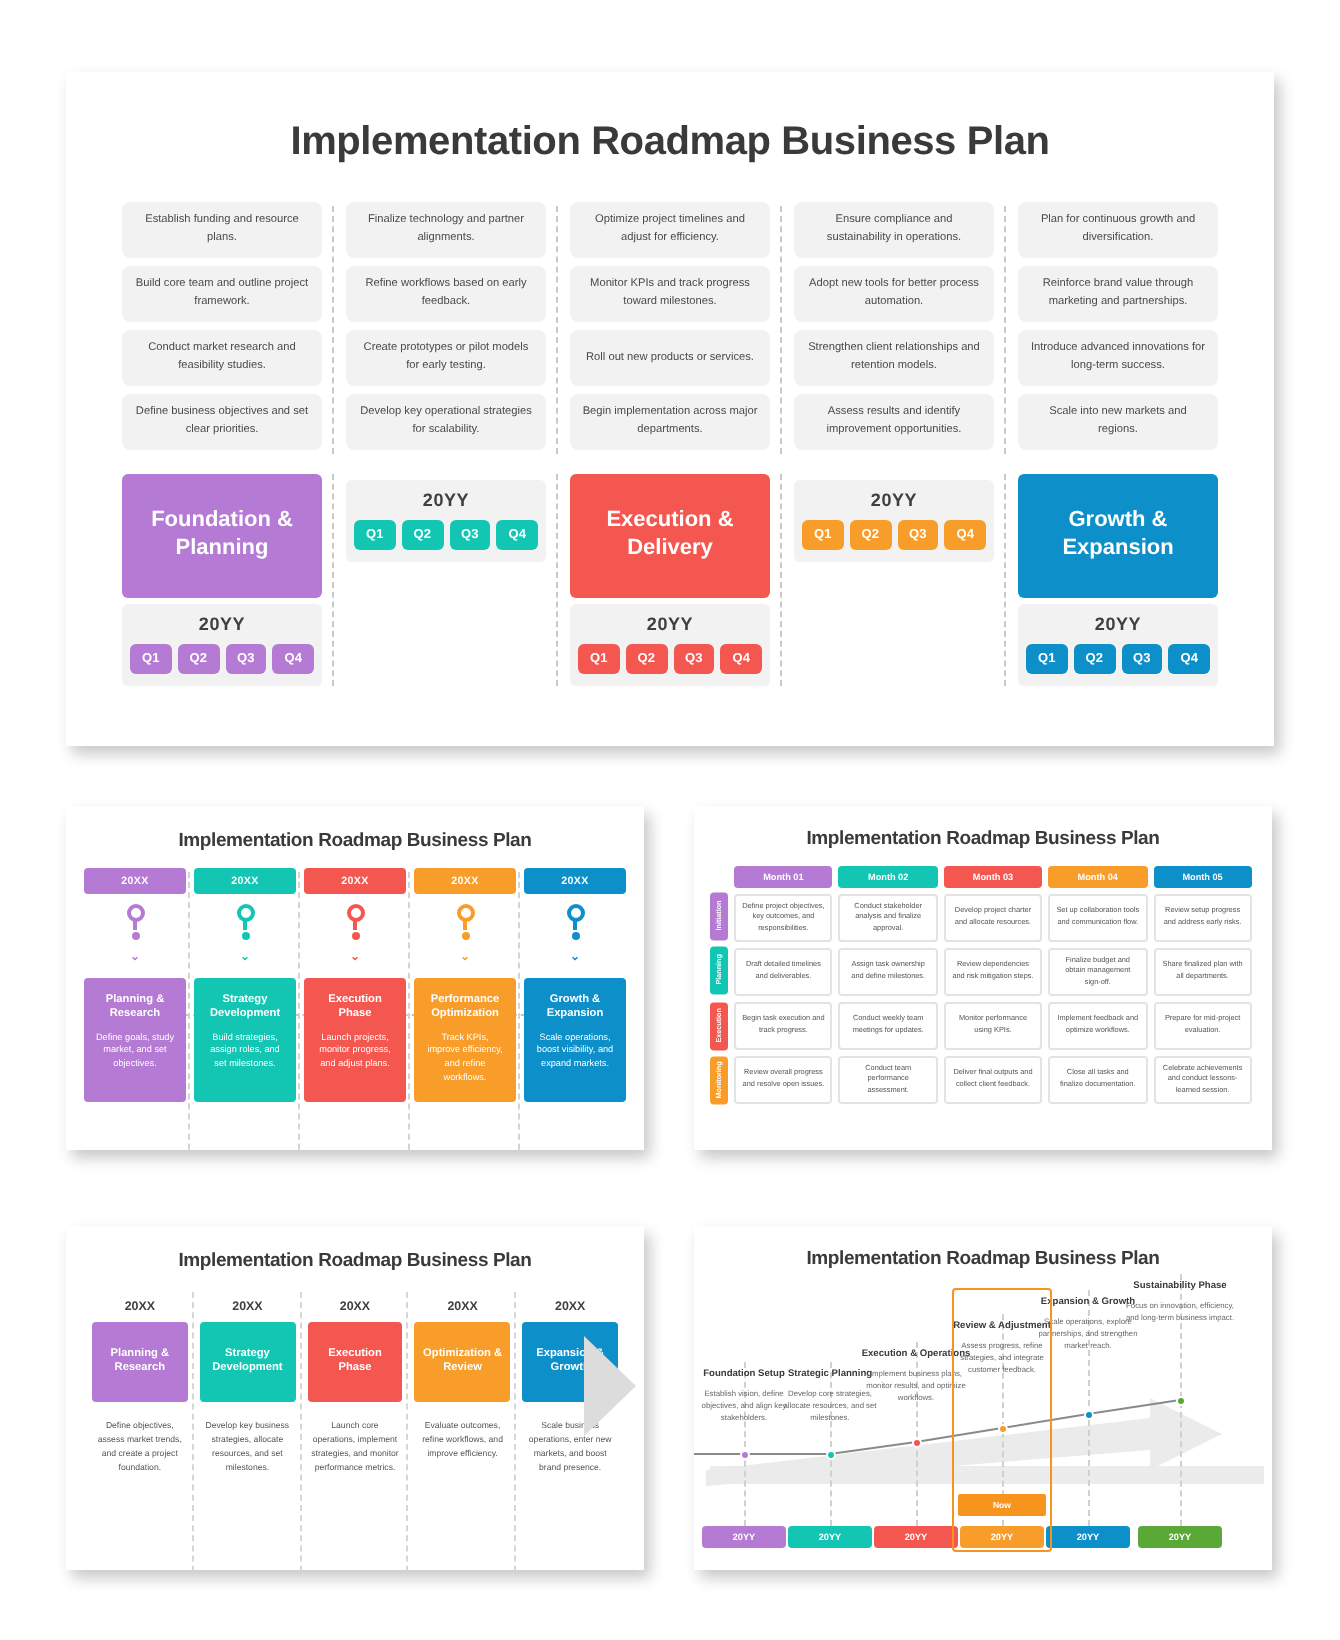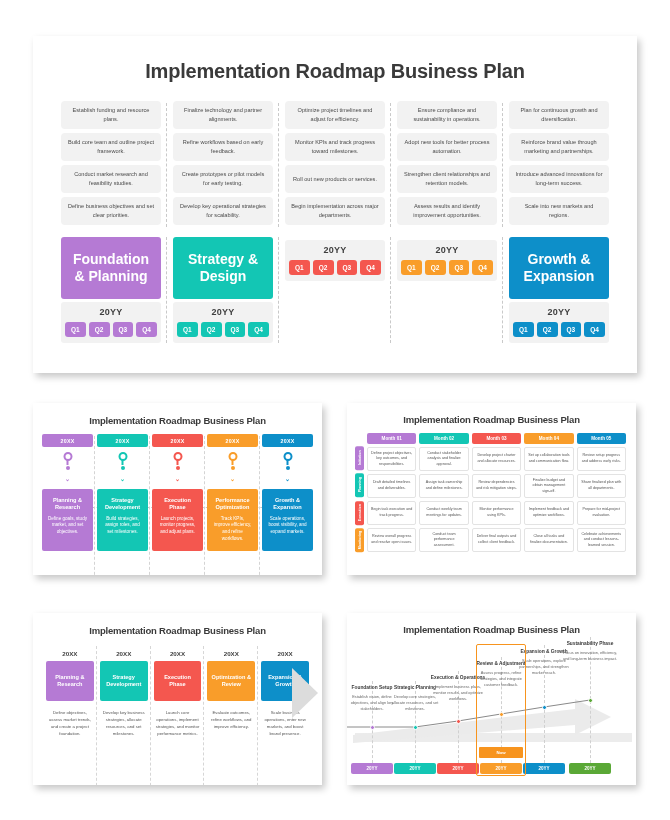--- a/index.html
+++ b/index.html
@@ -62,21 +62,21 @@
   .s1-phase-col { position: relative; padding: 0 6px; }
   .s1-phase-col:not(:last-child)::after {
     content: "";
     position: absolute; right: 0; top: 0; bottom: 0;
     border-right: 1px dashed #c9c9c9;
   }
   .s1-phase-box {
     height: 62px;
     border-radius: 3px;
     display: flex; align-items: center; justify-content: center;
-    color: #fff; font-weight: bold; font-size: 14px;
+    color: #fff; font-weight: bold; font-size: 11px;
     line-height: 1.25; text-align: center;
     padding: 0 6px;
   }
   .s1-year-band {
     background: #f2f2f2;
     border-radius: 3px;
     margin-top: 3px;
     padding: 5px 4px 6px 4px;
     text-align: center;
   }
@@ -279,32 +279,32 @@
             <div class="s1-year">20YY</div>
             <div class="s1-quarters">
               <div class="s1-q" style="background: rgb(181, 122, 212);">Q1</div>
               <div class="s1-q" style="background: rgb(181, 122, 212);">Q2</div>
               <div class="s1-q" style="background: rgb(181, 122, 212);">Q3</div>
               <div class="s1-q" style="background: rgb(181, 122, 212);">Q4</div>
             </div>
           </div>
         </div>
         <div class="s1-phase-col">
-          <div class="s1-phase-box" style="background: rgb(19, 198, 180);">Strategy &amp; Design</div>
           <div class="s1-year-band">
             <div class="s1-year">20YY</div>
             <div class="s1-quarters">
               <div class="s1-q" style="background: rgb(19, 198, 180);">Q1</div>
               <div class="s1-q" style="background: rgb(19, 198, 180);">Q2</div>
               <div class="s1-q" style="background: rgb(19, 198, 180);">Q3</div>
               <div class="s1-q" style="background: rgb(19, 198, 180);">Q4</div>
             </div>
           </div>
         </div>
         <div class="s1-phase-col">
+          <div class="s1-phase-box" style="background: rgb(244, 87, 79);">Execution &amp; Delivery</div>
           <div class="s1-year-band">
             <div class="s1-year">20YY</div>
             <div class="s1-quarters">
               <div class="s1-q" style="background: rgb(244, 87, 79);">Q1</div>
               <div class="s1-q" style="background: rgb(244, 87, 79);">Q2</div>
               <div class="s1-q" style="background: rgb(244, 87, 79);">Q3</div>
               <div class="s1-q" style="background: rgb(244, 87, 79);">Q4</div>
             </div>
           </div>
         </div>

